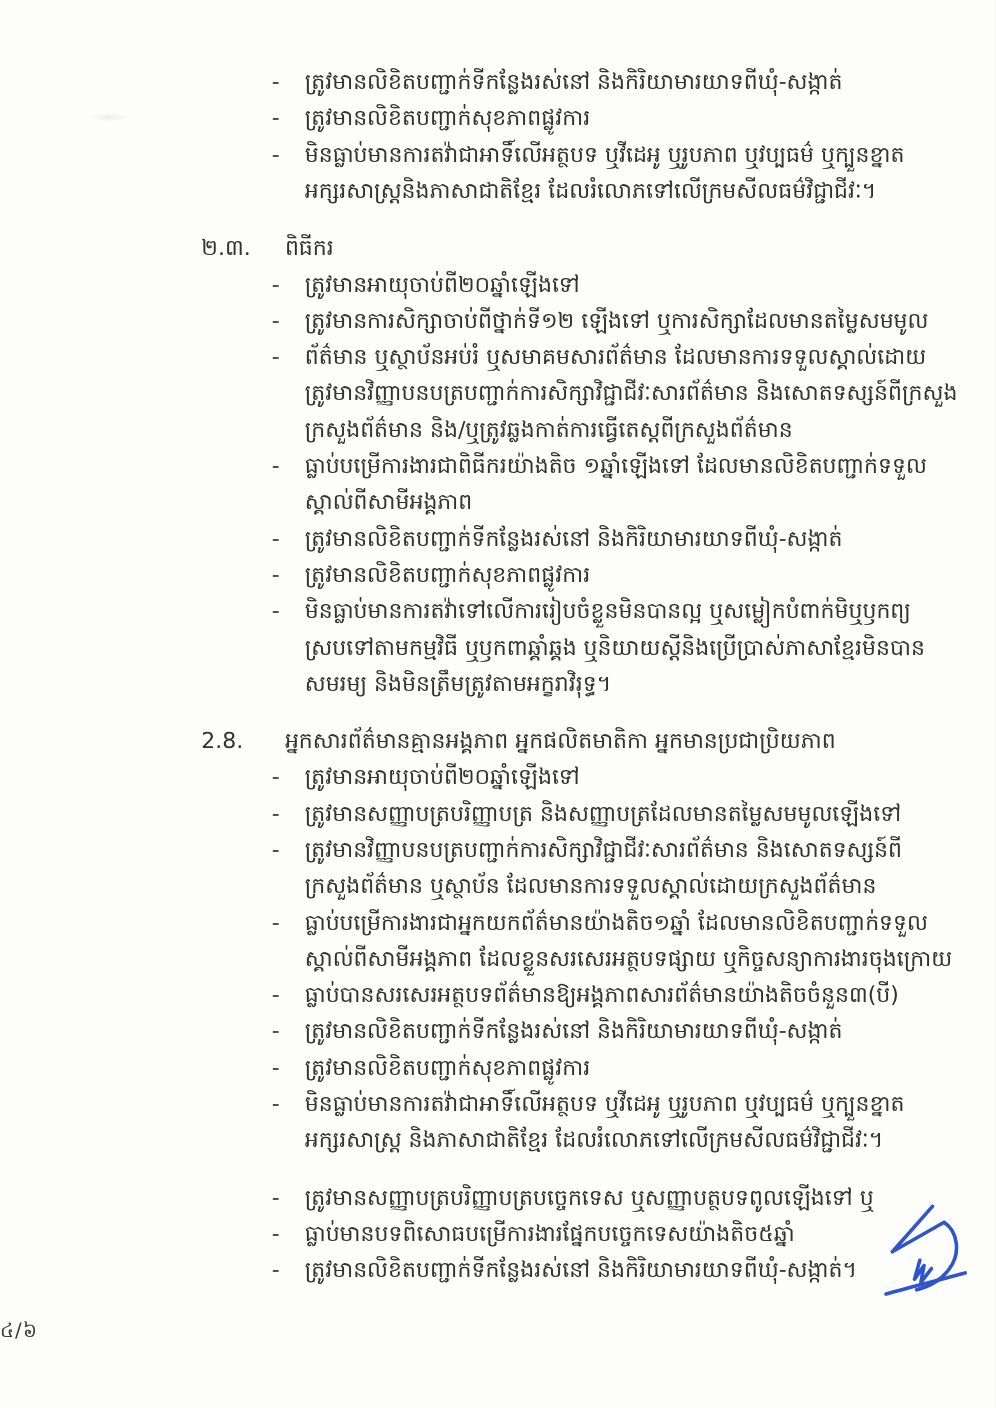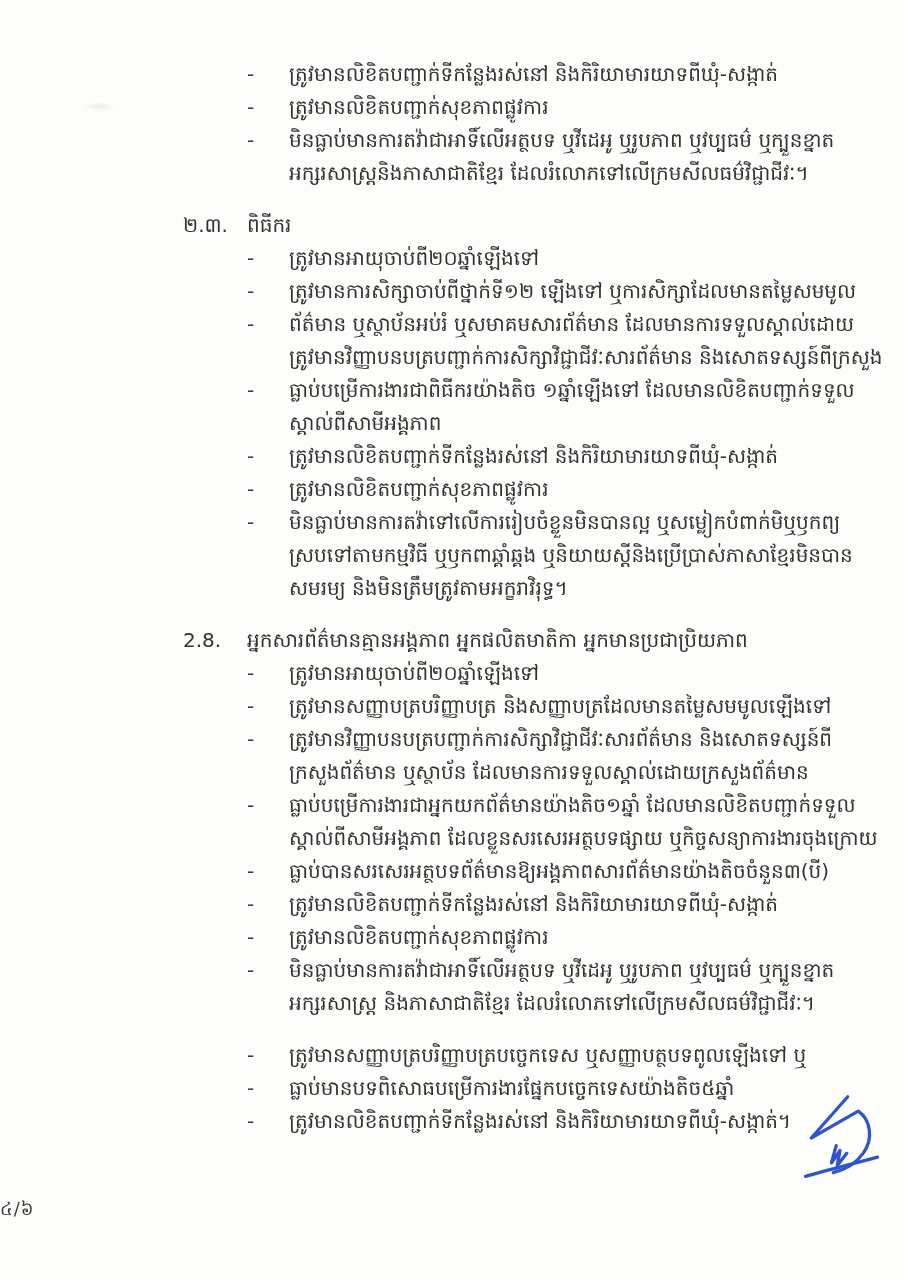--- a/index.html
+++ b/index.html
@@ -24,23 +24,23 @@
     -webkit-font-smoothing: antialiased;
   }
   .bullets { padding-left: 64px; }
   .bullet { display: flex; align-items: flex-start; }
   .dash {
     flex: none;
     width: 30px;
     color: #3a3a3a;
   }
   .bullet-lines { flex: 1 1 auto; min-width: 0; }
-  .bullet-lines > div { white-space: nowrap; margin-left: 12px; }
+  .bullet-lines > div { white-space: nowrap; }
   .section { margin-top: 19px; }
-  .sec-head { display: flex; }
+  .sec-head { display: flex; gap: 12px; }
   .sec-num { flex: none; width: 64px; }
   .sec-title { flex: 1 1 auto; white-space: nowrap; }
   .page-number {
     position: absolute;
     left: 0; right: 0;
     bottom: 56px;
     text-align: left;
     font-size: 18px;
     color: #3c3b3a;
     letter-spacing: 1px;
@@ -106,20 +106,21 @@
           <span class="dash">-</span>
           <div class="bullet-lines">
               <div>ត្រូវមានការសិក្សាចាប់ពីថ្នាក់ទី១២ ឡើងទៅ ឬការសិក្សាដែលមានតម្លៃសមមូល</div>
             </div>
         </div>
         <div class="bullet">
           <span class="dash">-</span>
           <div class="bullet-lines">
             <div>ព័ត៌មាន ឬស្ថាប័នអប់រំ ឬសមាគមសារព័ត៌មាន ដែលមានការទទួលស្គាល់ដោយ</div>
             <div>ត្រូវមានវិញ្ញាបនបត្របញ្ជាក់ការសិក្សាវិជ្ជាជីវៈសារព័ត៌មាន និងសោតទស្សន៍ពីក្រសួង</div>
+            <div>ក្រសួងព័ត៌មាន និង/ឬត្រូវឆ្លងកាត់ការធ្វើតេស្តពីក្រសួងព័ត៌មាន</div>
           </div>
         </div>
         <div class="bullet">
           <span class="dash">-</span>
           <div class="bullet-lines">
             <div>ធ្លាប់បម្រើការងារជាពិធីករយ៉ាងតិច ១ឆ្នាំឡើងទៅ ដែលមានលិខិតបញ្ជាក់ទទួល</div>
             <div>ស្គាល់ពីសាមីអង្គភាព</div>
           </div>
         </div>
         <div class="bullet">

